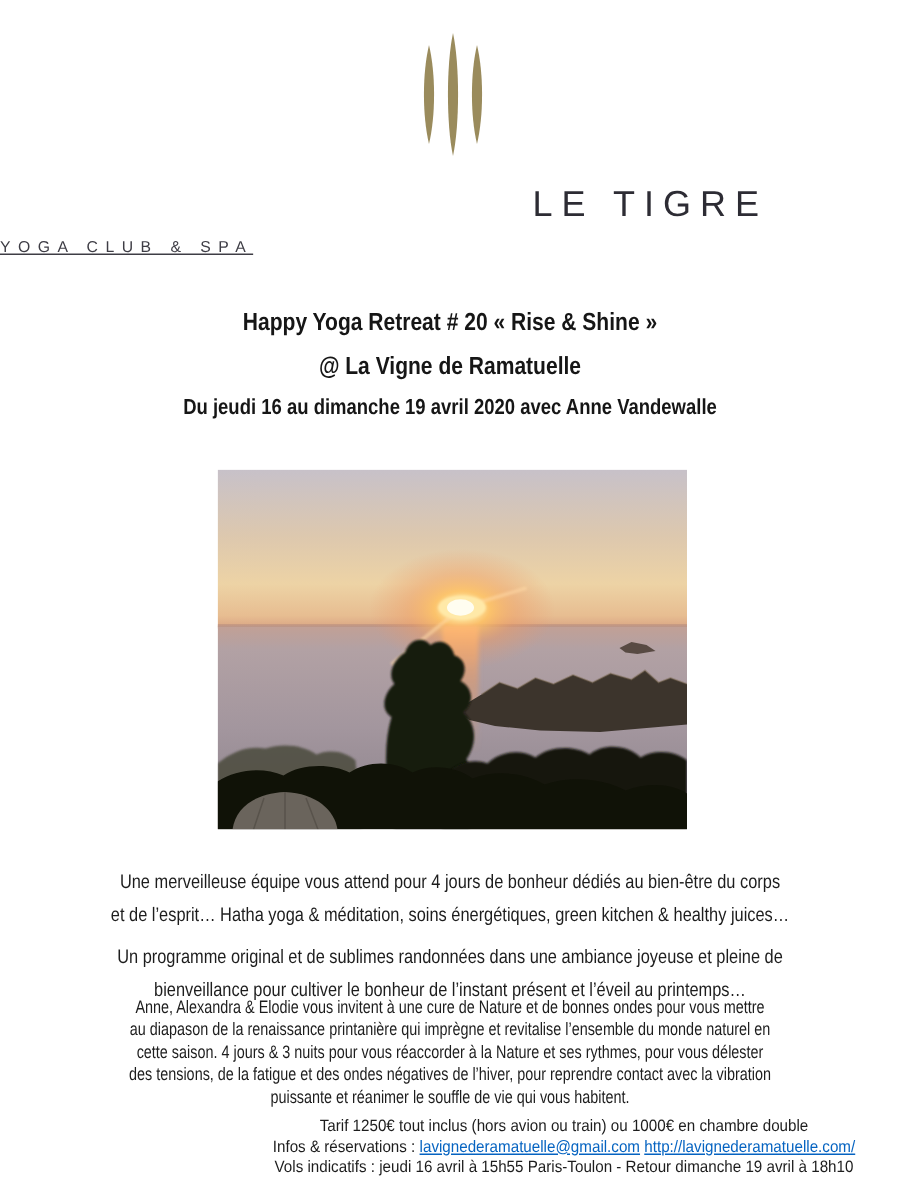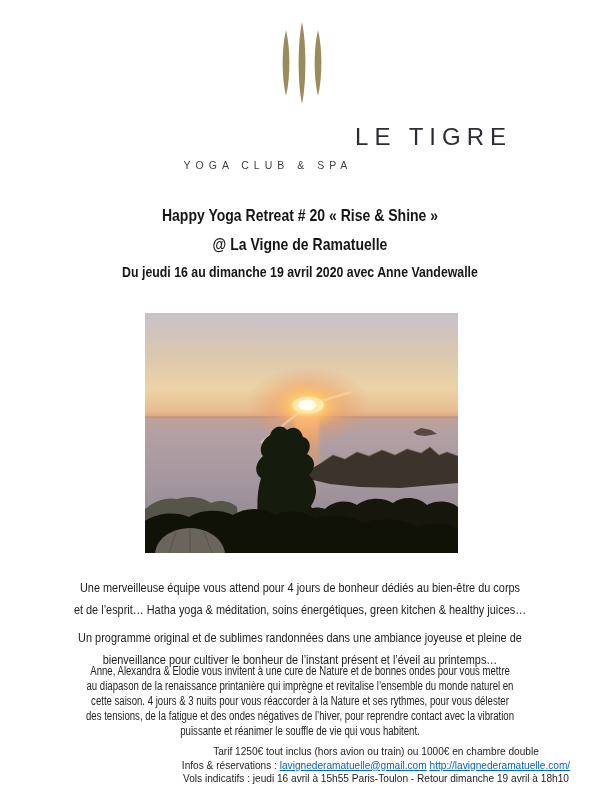--- a/index.html
+++ b/index.html
@@ -13,22 +13,22 @@
   }
   
   .blades { position: absolute; left: 272px; top: 21px; width: 60px; height: 84px; }
   .brand {
     position: absolute; left: 0; top: 123px; width: 512px;
     text-align: right; font-size: 24px; font-weight: 500;
     letter-spacing: 6px; color: #2d2c34;
   }
   .tagline {
     position: absolute; left: 0; top: 159px; width: 536px;
-    text-align: center; font-size: 10.5px; font-weight: 400;
-    letter-spacing: 5px; color: #3e3d45;
+    text-align: left; font-size: 10.5px; font-weight: 400;
+    letter-spacing: 5px; color: #3e3d45; text-decoration: underline;
   }
   
   .title-line {
     position: absolute; left: 0; width: 600px; text-align: center;
     font-weight: bold; color: #161616;
     transform: scaleX(0.85); transform-origin: 50% 50%;
     white-space: nowrap;
   }
   .t1 { top: 206px; font-size: 16.5px; }
   .t2 { top: 235px; font-size: 16.5px; }

